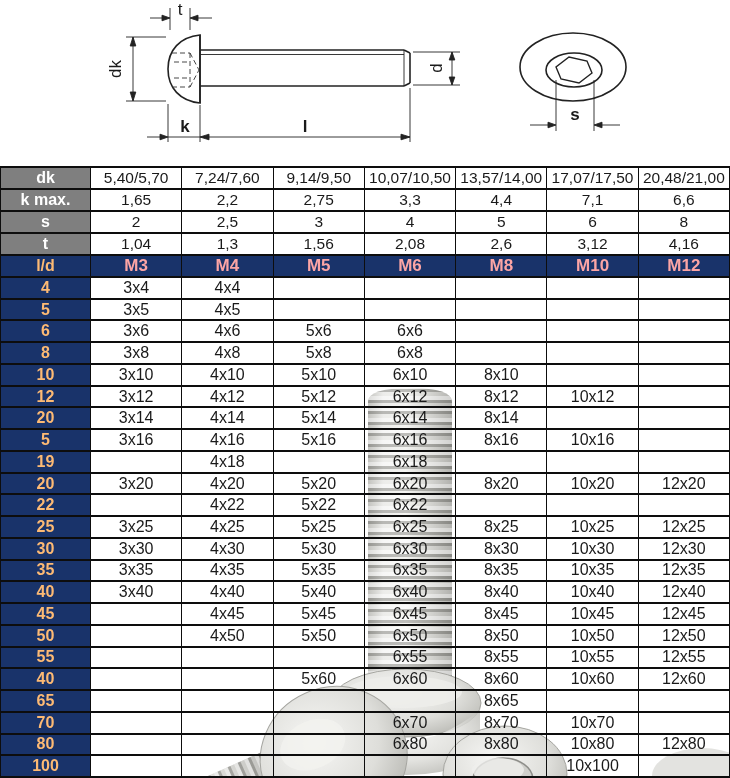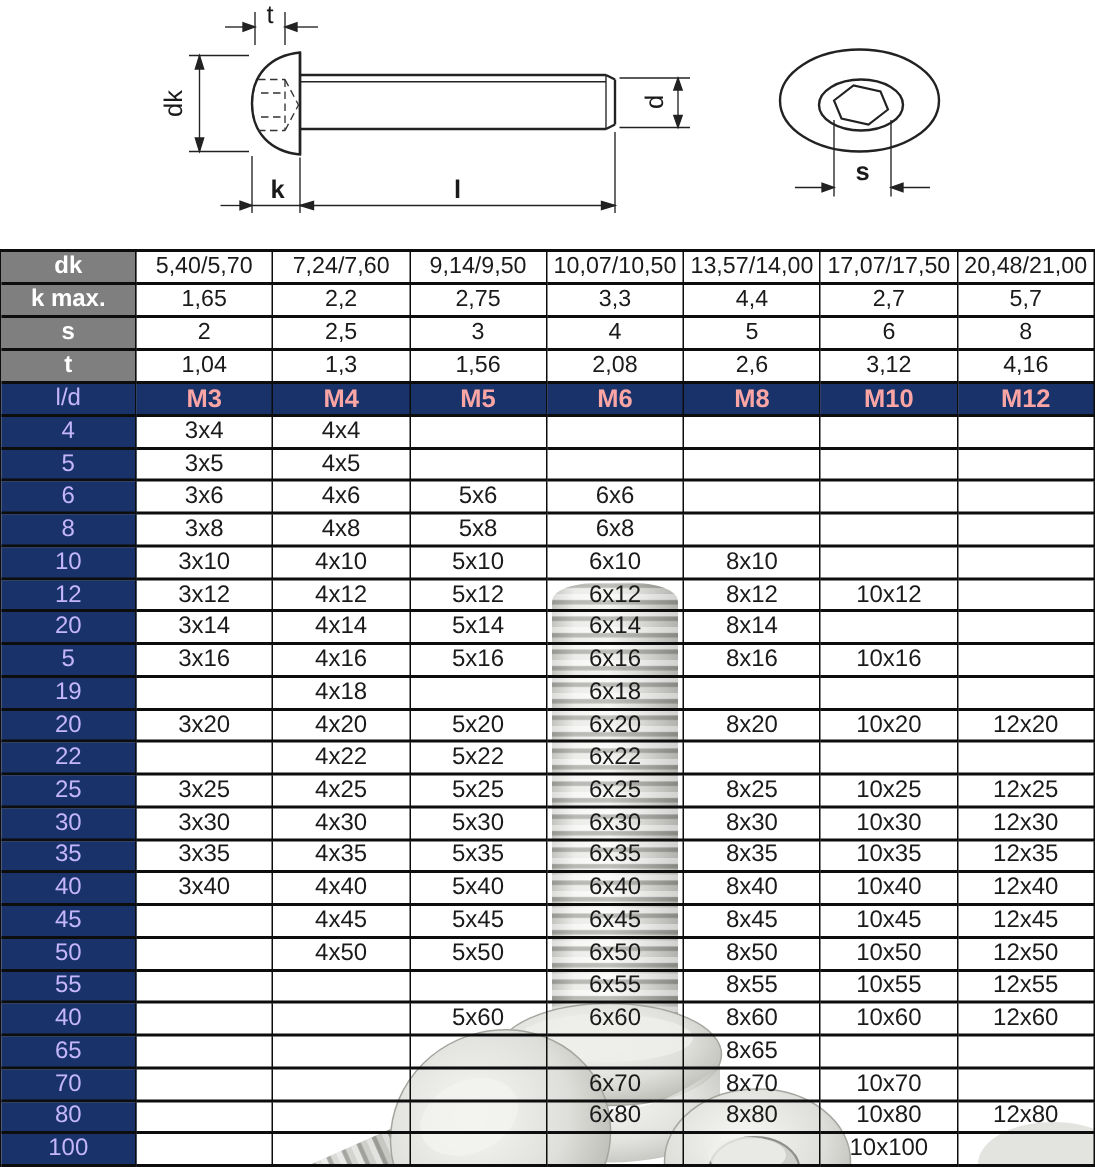--- a/index.html
+++ b/index.html
@@ -18,21 +18,21 @@
     border-top:2px solid var(--grid);
     border-left:1px solid var(--grid);
     box-sizing:border-box;
   }
   .cell{display:flex;align-items:center;justify-content:center;
         border-right:1px solid var(--grid);box-sizing:border-box;
         white-space:nowrap;overflow:hidden;}
   .hrow{border-bottom:2px solid var(--grid);}
   .brow{border-bottom:2px solid var(--grid);}
   .spec-label{background:var(--gray);color:#fff;font-weight:bold;font-size:16px;}
-  .size-label{background:var(--navy);color:#c4b5fd;font-weight:normal;font-size:16px;}
+  .size-label{background:var(--navy);color:#fdba74;font-weight:bold;font-size:16px;}
   .spec-val{color:var(--txt);font-size:15.5px;background:transparent;}
   .m-val{background:var(--navy);color:#fca5a5;font-weight:bold;font-size:17px;}
   .size-val{color:var(--txt);font-size:16px;background:transparent;}
 </style>
 </head>
 <body>
 
 <svg id="photos" width="730" height="778" viewBox="0 0 730 778">
   <defs>
     <linearGradient id="shankGrad" x1="0" y1="0" x2="1" y2="0">
@@ -173,22 +173,22 @@
     <div class="cell hrow spec-val">10,07/10,50</div>
     <div class="cell hrow spec-val">13,57/14,00</div>
     <div class="cell hrow spec-val">17,07/17,50</div>
     <div class="cell hrow spec-val">20,48/21,00</div>
     <div class="cell hrow spec-label">k max.</div>
     <div class="cell hrow spec-val">1,65</div>
     <div class="cell hrow spec-val">2,2</div>
     <div class="cell hrow spec-val">2,75</div>
     <div class="cell hrow spec-val">3,3</div>
     <div class="cell hrow spec-val">4,4</div>
-    <div class="cell hrow spec-val">2,7</div>
-    <div class="cell hrow spec-val">5,7</div>
+    <div class="cell hrow spec-val">7,1</div>
+    <div class="cell hrow spec-val">6,6</div>
     <div class="cell hrow spec-label">s</div>
     <div class="cell hrow spec-val">2</div>
     <div class="cell hrow spec-val">2,5</div>
     <div class="cell hrow spec-val">3</div>
     <div class="cell hrow spec-val">4</div>
     <div class="cell hrow spec-val">5</div>
     <div class="cell hrow spec-val">6</div>
     <div class="cell hrow spec-val">8</div>
     <div class="cell hrow spec-label">t</div>
     <div class="cell hrow spec-val">1,04</div>

